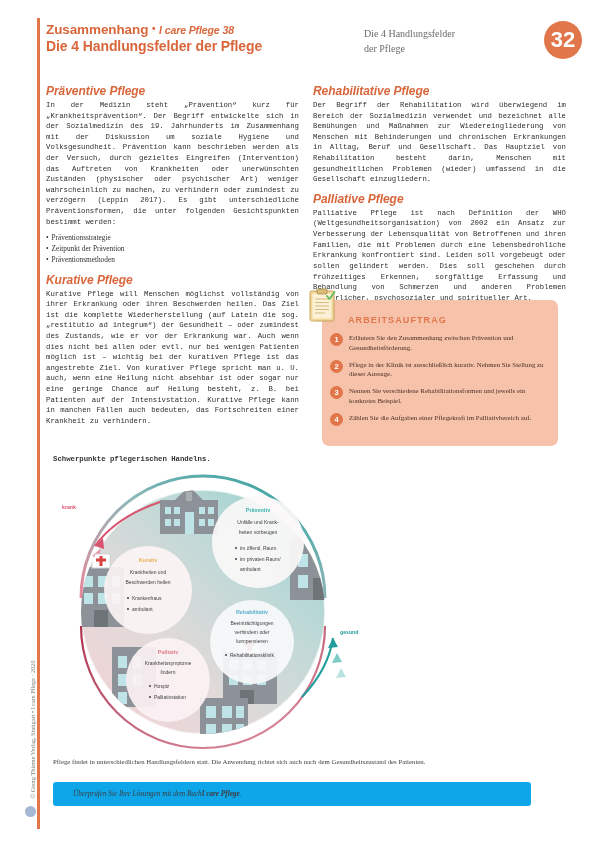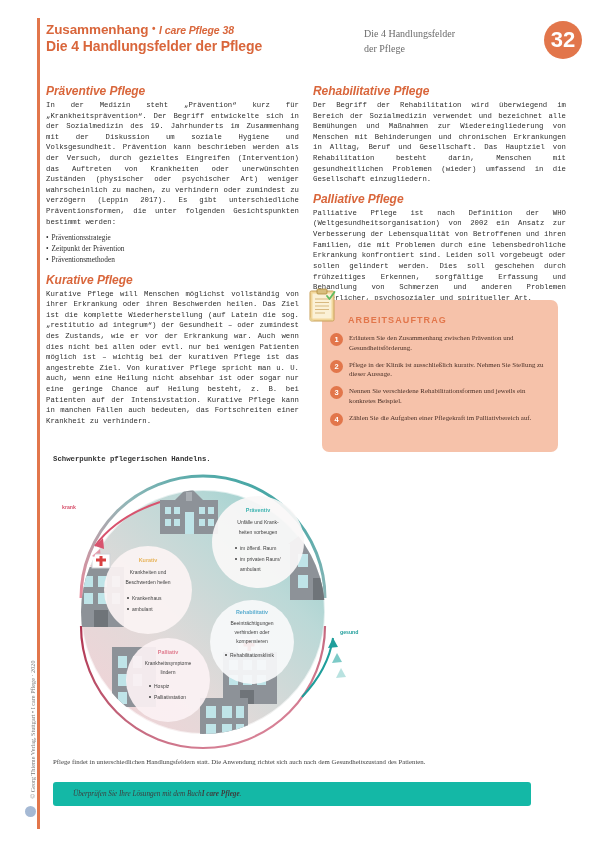--- a/index.html
+++ b/index.html
@@ -125,21 +125,21 @@
   .gap-top { margin-top: 7px; }
 
   
   .task-box {
     position: absolute;
     left: 322px;
     top: 300px;
     width: 236px;
     background: #F6C2AA;
     border-radius: 7px;
-    padding: 15px 13px 19px 26px;
+    padding: 15px 13px 13px 26px;
     box-sizing: border-box;
   }
   .task-title {
     color: #E2764B;
     font-size: 9px;
     font-weight: bold;
     letter-spacing: 1.1px;
     margin-bottom: 8px;
   }
   .task-item {
@@ -210,21 +210,21 @@
     font-size: 6.8px;
     line-height: 1.5;
     color: #444444;
   }
   .solution-bar {
     position: absolute;
     left: 53px;
     top: 782px;
     width: 478px;
     height: 24px;
-    background: #14b8a6;
+    background: #0ea5e9;
     border-radius: 3px;
     display: flex;
     align-items: center;
     padding-left: 20px;
     box-sizing: border-box;
     font-family: "Liberation Serif", serif;
     font-style: italic;
     font-size: 7.2px;
     color: #3d3d3d;
     text-align: center;

